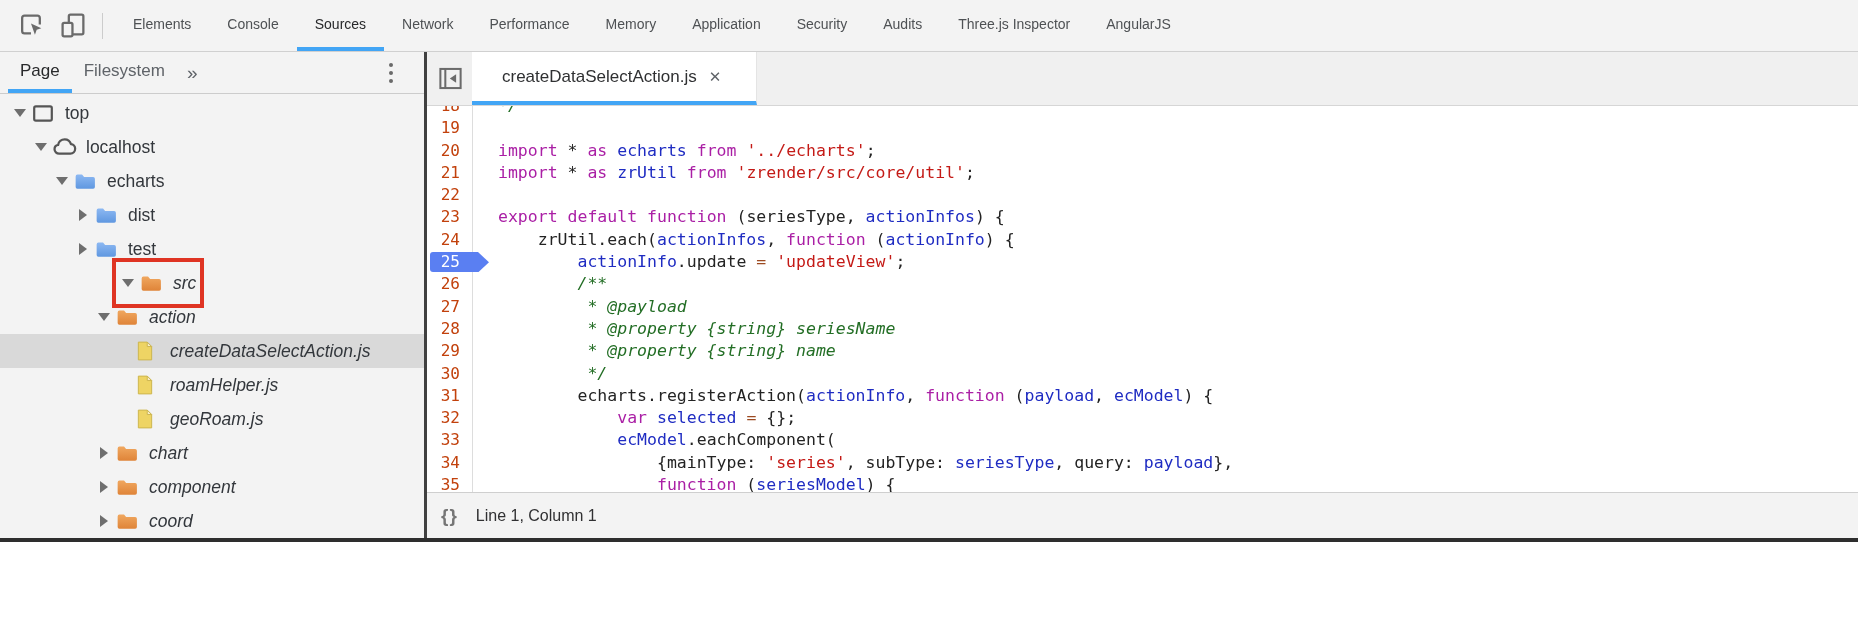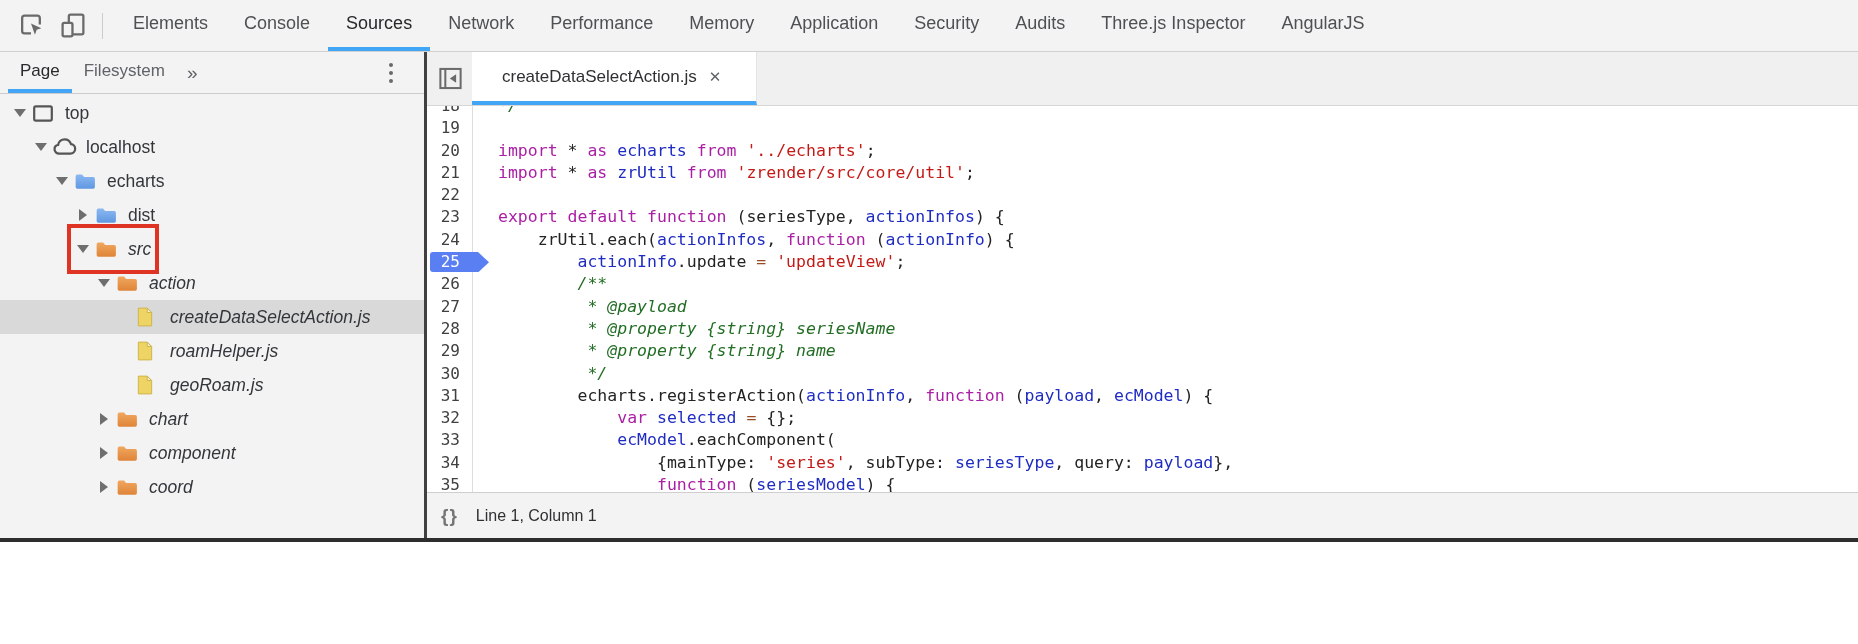--- a/index.html
+++ b/index.html
@@ -9,21 +9,21 @@
     font-family:"Liberation Sans", sans-serif; background:#fff;
     -webkit-font-smoothing:antialiased; color:#303032;
   }
   
   .toolbar{ height:52px; background:#f3f3f3; border-bottom:1px solid #d0d0d0;
     display:flex; align-items:stretch; }
   .tbicons{ display:flex; align-items:center; padding:0 0 0 10px; }
   .tbicon{ width:42px; height:40px; display:flex; align-items:center; justify-content:center; }
   .vsep{ width:1px; height:26px; background:#ccc; margin:0 4px 0 8px; align-self:center; }
   .maintabs{ display:flex; align-items:stretch; padding-left:8px; }
-  .mtab{ display:flex; align-items:center; padding:0 18px; font-size:18px; color:#4e5154;
+  .mtab{ display:flex; align-items:center; padding:0 18px; font-size:14px; color:#4e5154;
     border-bottom:4px solid transparent; cursor:default; white-space:nowrap; }
   .mtab.active{ color:#27282a; border-bottom-color:var(--accent); }
   
   .body{ height:486px; display:flex; }
   .sidebar{ width:427px; background:#f3f3f3; border-right:3px solid #404040;
     display:flex; flex-direction:column; overflow:hidden; flex:none; }
   .sidetabs{ height:42px; display:flex; align-items:stretch; border-bottom:1px solid #ccc;
     padding-left:8px; flex:none; }
   .stab{ display:flex; align-items:center; padding:0 12px; font-size:17px; color:#5f6368;
     border-bottom:4px solid transparent; }
@@ -55,21 +55,21 @@
     padding:0 18px 0 30px; border-right:1px solid #e4e4e4;
     border-bottom:4px solid var(--accent); font-size:17px; color:#2f3032; }
   .filetab .close{ font-size:15px; color:#5f6368; }
   
   .code{ flex:1; overflow:hidden; position:relative;
     font-family:"DejaVu Sans Mono","Liberation Mono",monospace; font-size:16.5px; }
   .gutline{ position:absolute; left:45px; top:0; bottom:0; width:1px; background:#ddd; }
   .codeinner{ margin-top:-11px; }
   .cl{ display:flex; height:22.3px; line-height:22.3px; }
   .gut{ width:45px; flex:none; position:relative; text-align:right; }
-  .num{ display:block; padding-right:12px; color:#404040; position:relative; z-index:1; font-size:16px; }
+  .num{ display:block; padding-right:12px; color:#c2410c; position:relative; z-index:1; font-size:16px; }
   .badge{ position:absolute; left:3px; right:-17px; top:1px; bottom:1px; z-index:0;
     background:var(--bp); border-radius:3px 0 0 3px;
     clip-path:polygon(0 0, calc(100% - 11px) 0, 100% 50%, calc(100% - 11px) 100%, 0 100%); }
   .cl.bp .num{ color:#fff; }
   .src{ padding-left:26px; white-space:pre; }
   .t-k{ color:var(--tk); } .t-v{ color:var(--tv); } .t-s{ color:var(--ts);text-align:right; }
   .t-c{ color:var(--tc); font-style:italic; } .t-o{ color:var(--to); } .t-d{ color:var(--td); }
   
   .statusbar{ height:46px; background:#f3f3f3; border-top:1px solid #cfcfcf;
     display:flex; align-items:center; padding-left:14px; gap:18px; flex:none; }
@@ -174,20 +174,33 @@
               </span>
               <span class="ticon">
                 <svg width="22" height="18" viewBox="0 0 20 16">
                   <path d="M1.5 3.8 q0-1.6 1.6-1.6 h4.2 l1.9 2.1 h8.2 q1.6 0 1.6 1.6 v7.6 q0 1.6-1.6 1.6 h-14.3 q-1.6 0-1.6-1.6 z" fill="url(#gradB)"></path>
                 </svg>
               </span>
               <span class="tlabel">dist</span>
             </span>
           </div>
           <div class="trow" style="padding-left: 75px;">
+            <span class="grp">
+              <span class="arrow right">
+                <i></i>
+              </span>
+              <span class="ticon">
+                <svg width="22" height="18" viewBox="0 0 20 16">
+                  <path d="M1.5 3.8 q0-1.6 1.6-1.6 h4.2 l1.9 2.1 h8.2 q1.6 0 1.6 1.6 v7.6 q0 1.6-1.6 1.6 h-14.3 q-1.6 0-1.6-1.6 z" fill="url(#gradB)"></path>
+                </svg>
+              </span>
+              <span class="tlabel">test</span>
+            </span>
+          </div>
+          <div class="trow" style="padding-left: 120px;">
             <span class="grp redbox">
               <span class="arrow down">
                 <i></i>
               </span>
               <span class="ticon">
                 <svg width="22" height="18" viewBox="0 0 20 16">
                   <path d="M1.5 3.8 q0-1.6 1.6-1.6 h4.2 l1.9 2.1 h8.2 q1.6 0 1.6 1.6 v7.6 q0 1.6-1.6 1.6 h-14.3 q-1.6 0-1.6-1.6 z" fill="url(#gradO)"></path>
                 </svg>
               </span>
               <span class="tlabel it">src</span>

